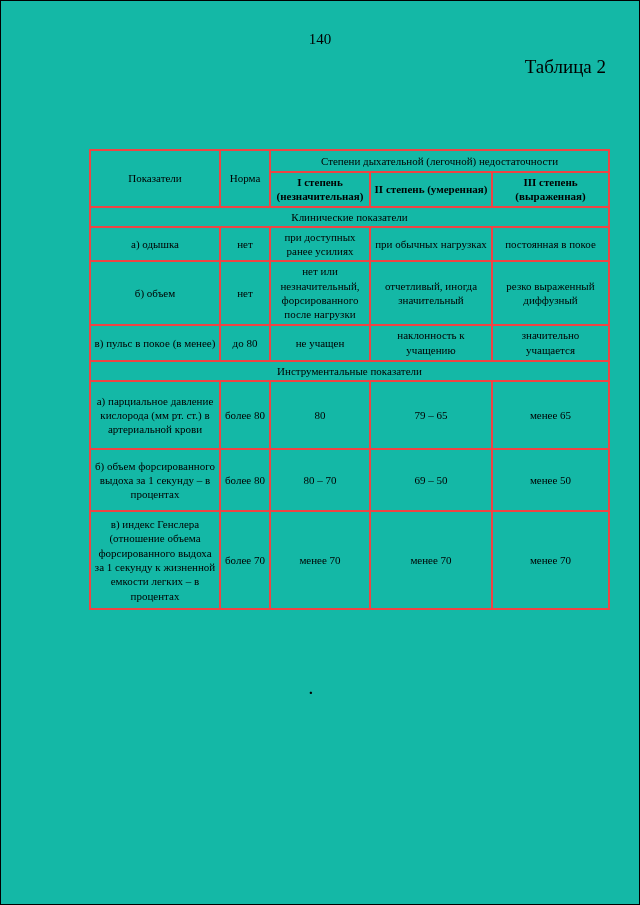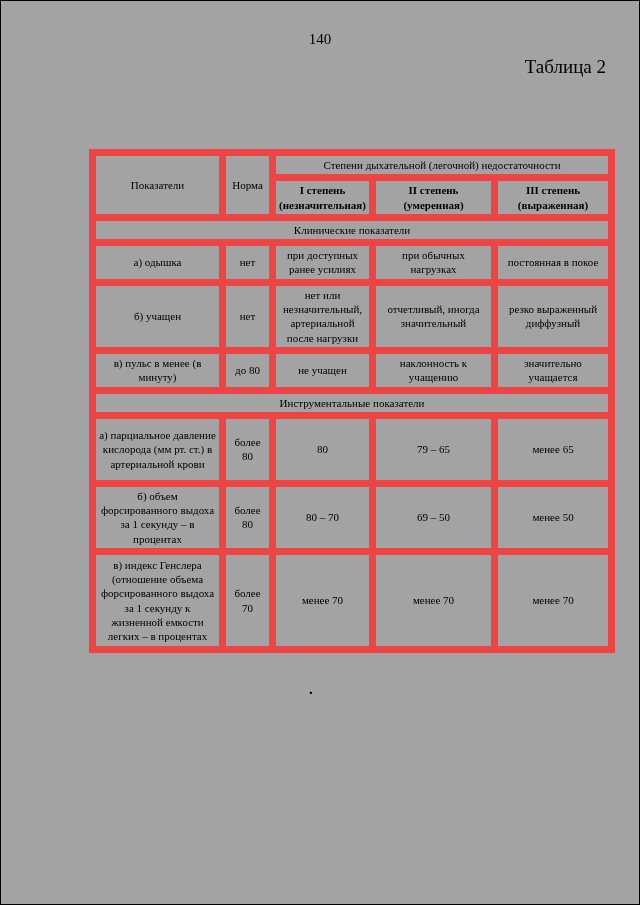--- a/index.html
+++ b/index.html
@@ -6,21 +6,21 @@
   html, body { margin: 0; padding: 0; }
   body {
     width: 640px; height: 905px;
     background: #ffffff;
     font-family: "Liberation Serif", serif;
     color: #000;
   }
   .page {
     position: relative;
     width: 640px; height: 905px;
-    background: #a3a3a3;
+    background: #14b8a6;
     border: 1px solid #000;
     overflow: hidden;
   }
   .page-number {
     position: absolute; top: 30px; left: 0; width: 100%;
     text-align: center; font-size: 15px;
   }
   .table-label {
     position: absolute; top: 55px; right: 33px;
     font-size: 19px;
@@ -30,21 +30,21 @@
     margin: 0; text-align: center;
     font-weight: bold; font-size: 15px; line-height: 19px;
   }
   table.doc-table {
     position: absolute; top: 148px; left: 88px;
     width: 519px;
     border-collapse: collapse; table-layout: fixed;
     font-size: 11px; line-height: 1.3;
   }
   .doc-table td {
-    border: 7px solid #ef4444;
+    border: 2px solid #ef4444;
     text-align: center; vertical-align: middle;
     padding: 2px 3px;
     word-wrap: break-word;
   }
   tr.rh-hdr1 { height: 22px; }
   tr.rh-hdr2 { height: 32px; font-weight: bold; }
   tr.rh-sect { height: 20px; }
   tr.rh-dyspnea { height: 32px; }
   tr.rh-cyanosis { height: 62px; }
   tr.rh-pulse { height: 36px; }
@@ -95,29 +95,29 @@
 
     <tr class="rh-dyspnea">
       <td>а) одышка</td>
       <td>нет</td>
       <td>при доступных ранее усилиях</td>
       <td>при обычных нагрузках</td>
       <td>постоянная в покое</td>
     </tr>
 
     <tr class="rh-cyanosis">
-      <td>б) учащен</td>
+      <td>б) объем</td>
       <td>нет</td>
-      <td>нет или незначительный, артериальной после нагрузки</td>
+      <td>нет или незначительный, форсированного после нагрузки</td>
       <td>отчетливый, иногда значительный</td>
       <td>резко выраженный диффузный</td>
     </tr>
 
     <tr class="rh-pulse">
-      <td>в) пульс в менее (в минуту)</td>
+      <td>в) пульс в покое (в менее)</td>
       <td>до 80</td>
       <td>не учащен</td>
       <td>наклонность к учащению</td>
       <td>значительно учащается</td>
     </tr>
 
     <tr class="rh-sect">
       <td colspan="5">Инструментальные показатели</td>
     </tr>
 

